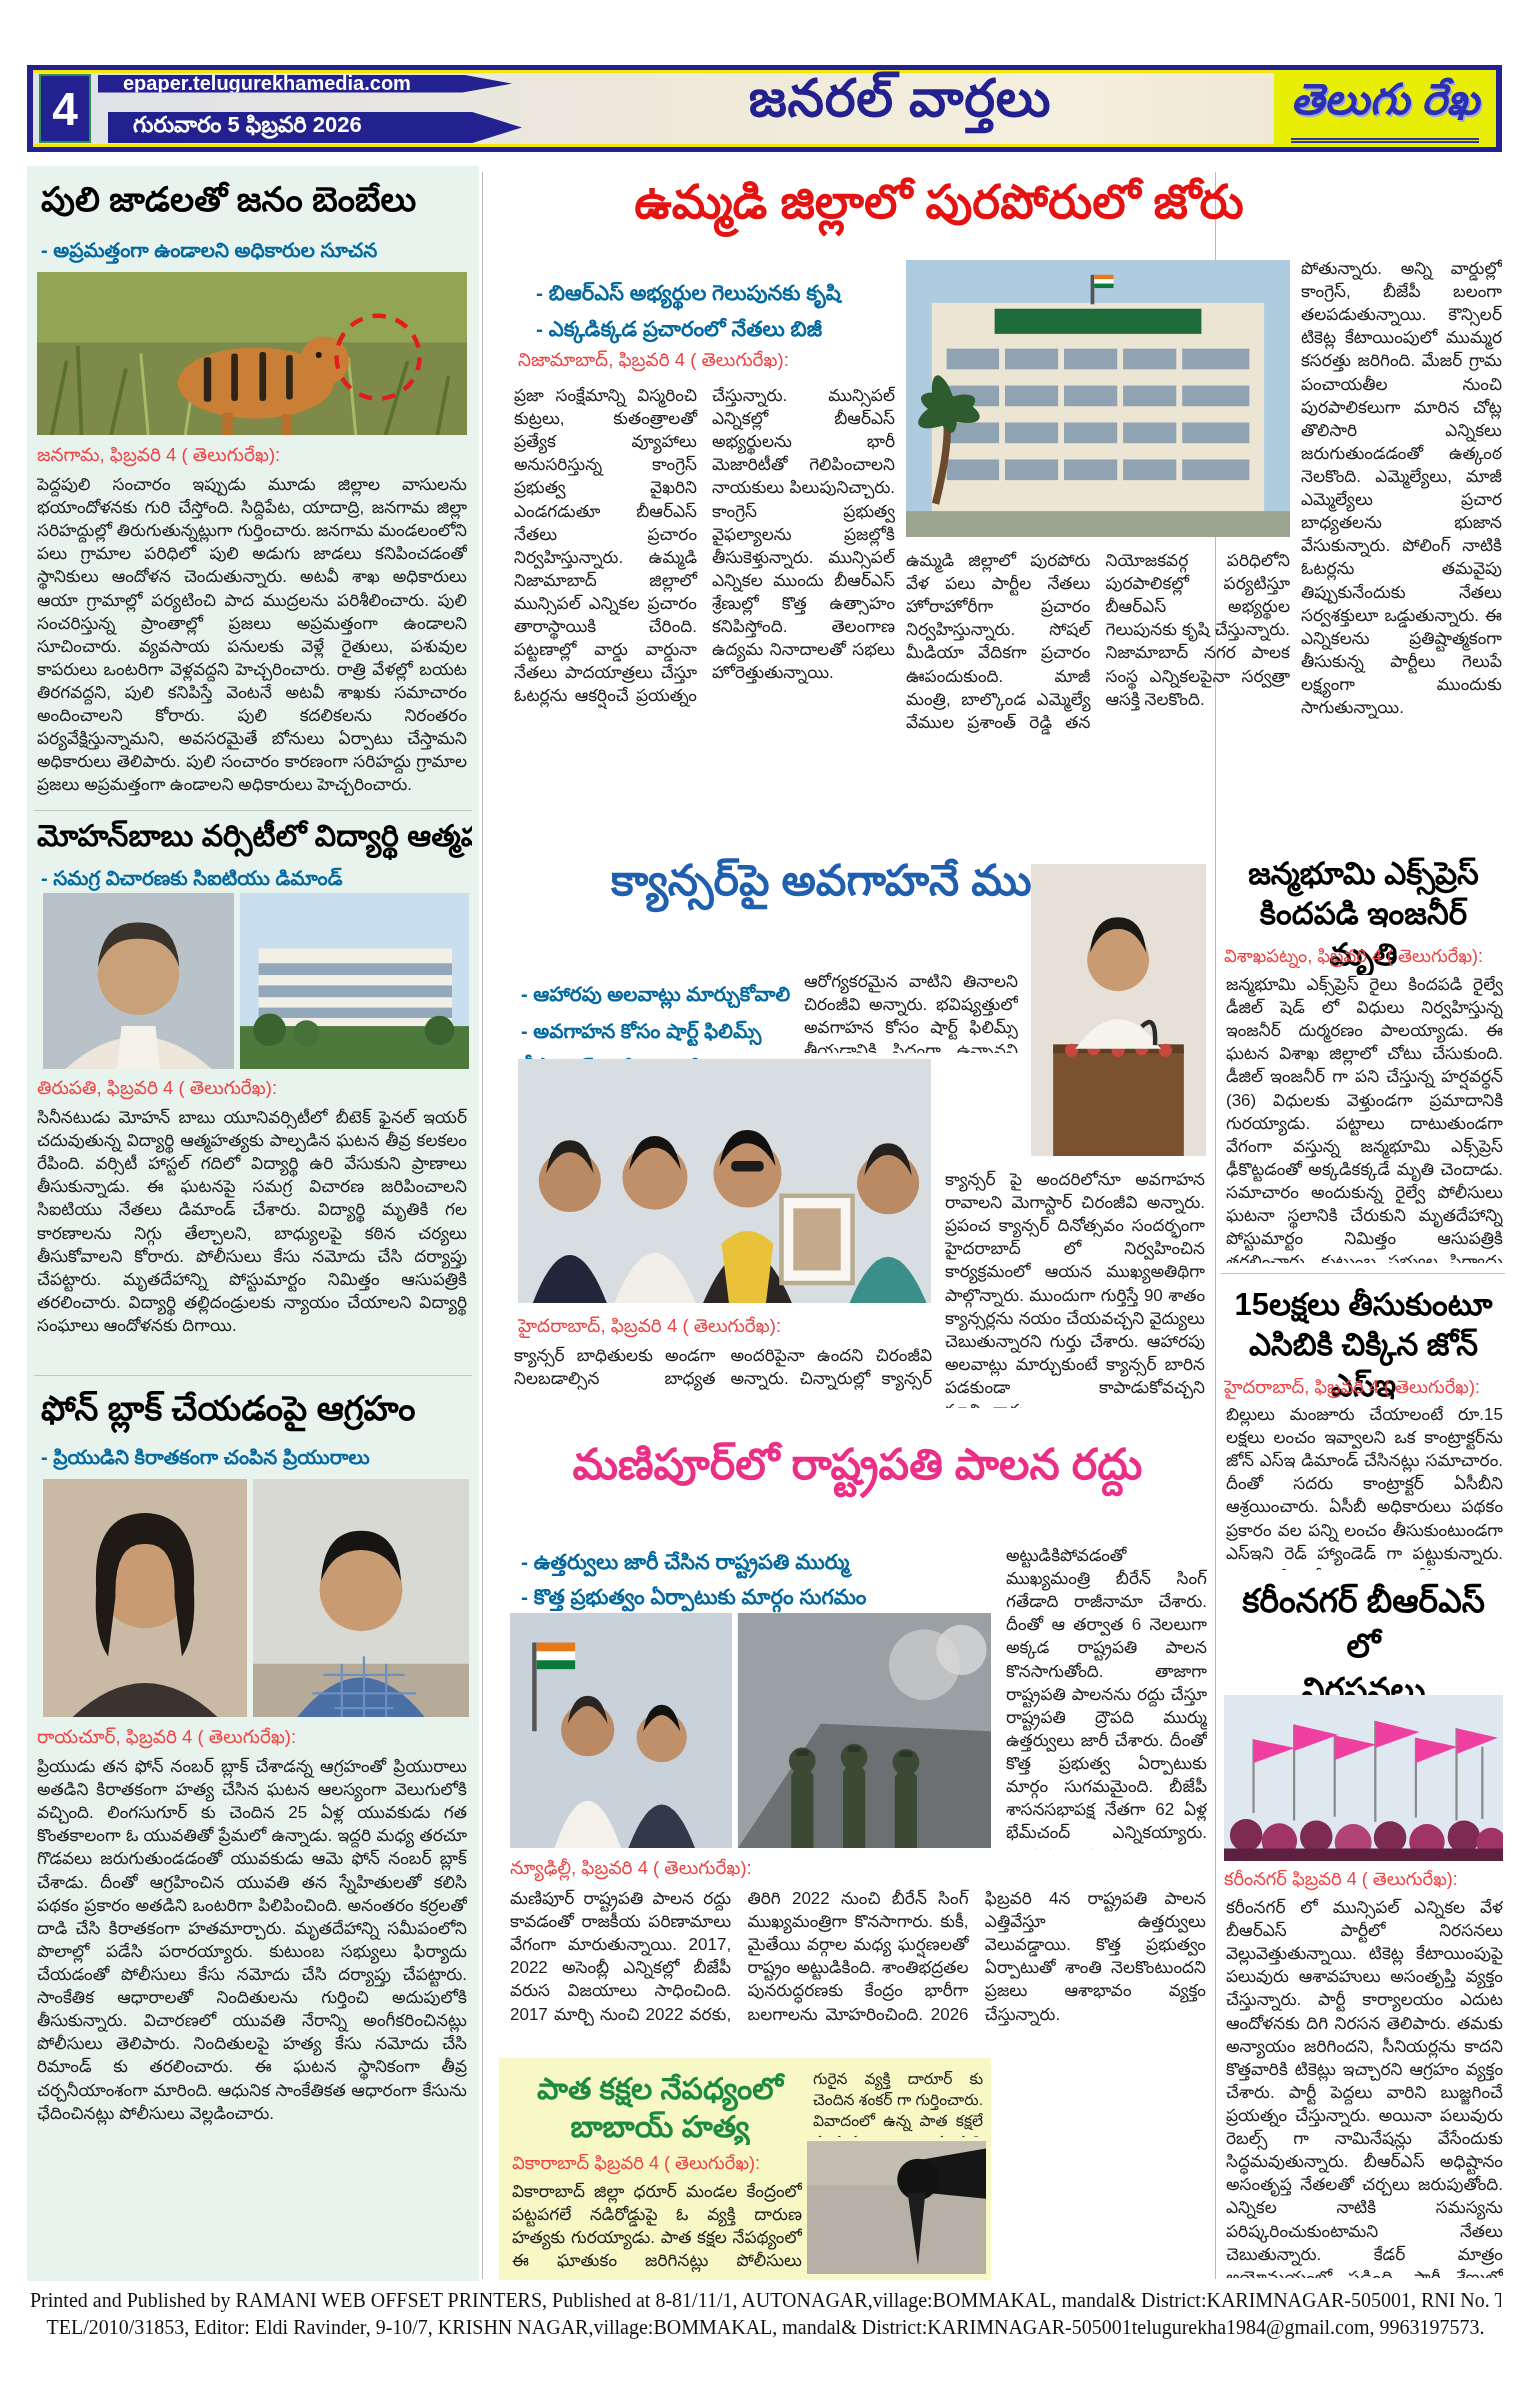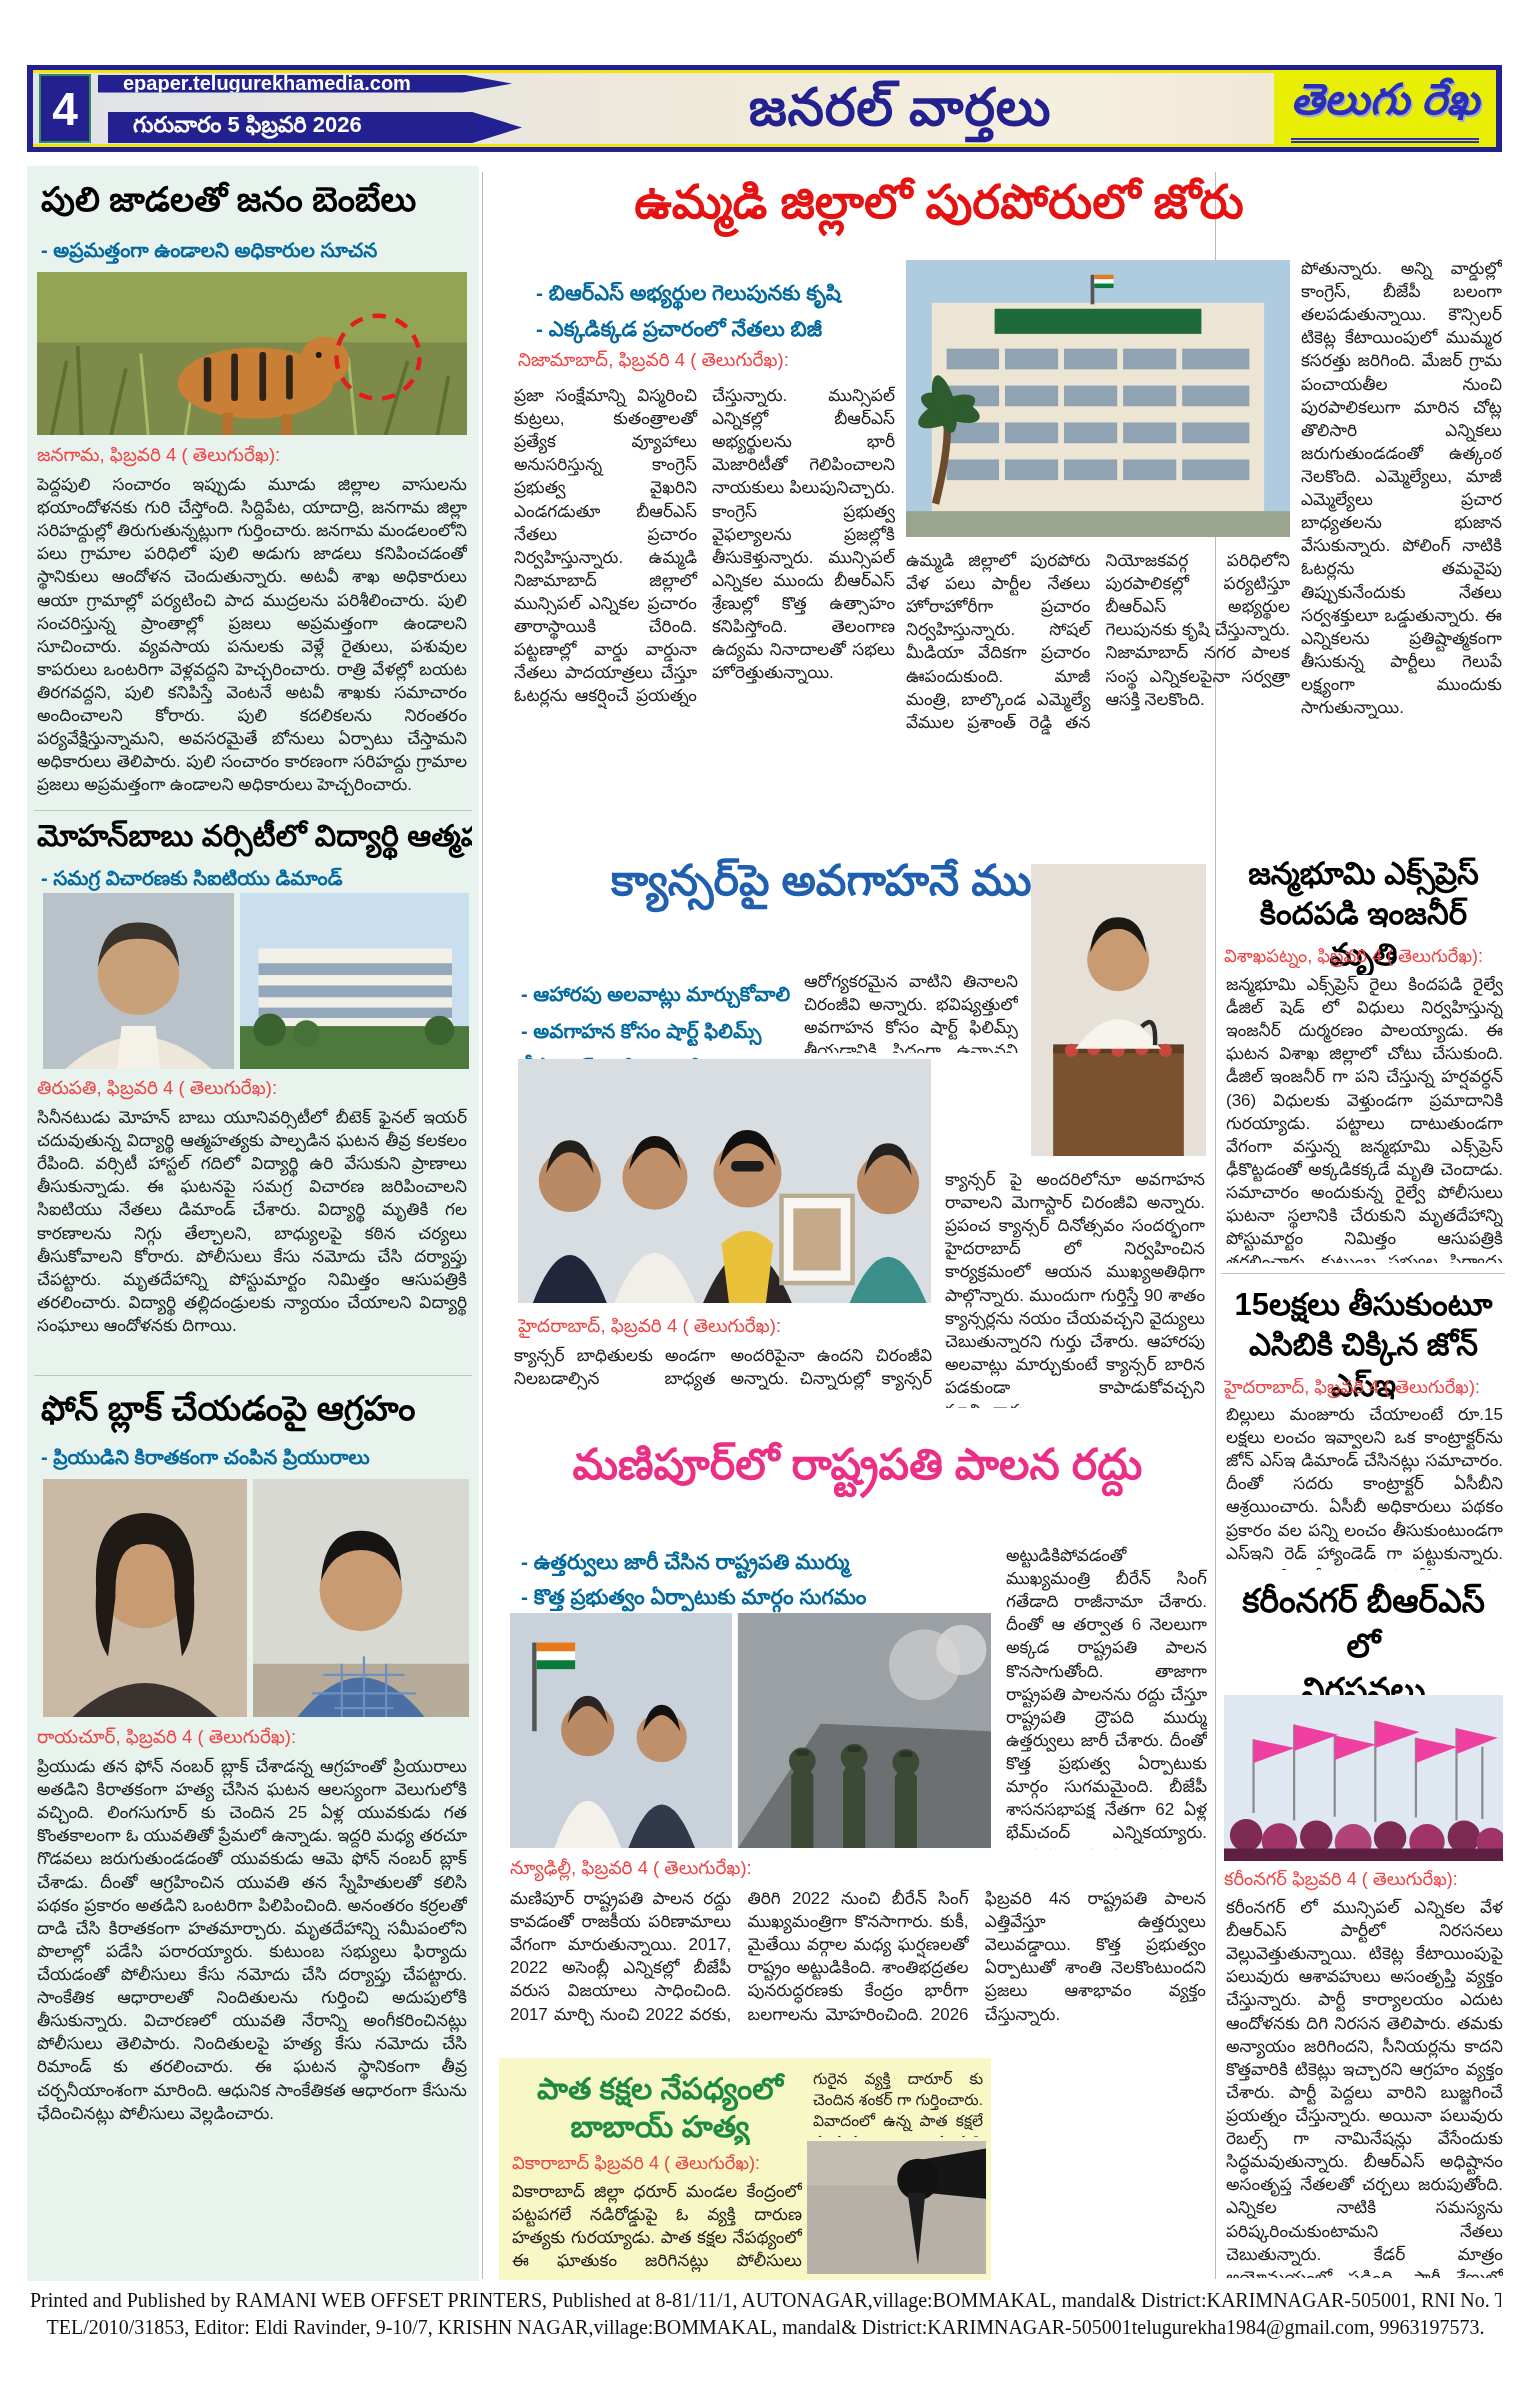--- a/index.html
+++ b/index.html
@@ -37,21 +37,21 @@
 </head>
 <body>
 
 <div class="page">
 
   <div class="abs hdr" style="left:27px;top:65px;width:1475px;height:87px;">
     <div class="hdr-inner"></div>
     <div class="abs pagenum" style="left:12px;top:9px;width:52px;height:69px;">4</div>
     <div class="abs banner" style="left:71px;top:9.6px;width:414px;height:18px;font-size:20px;">epaper.telugurekhamedia.com</div>
     <div class="abs banner" style="left:71px;top:47px;width:414px;height:31px;font-size:22px;margin-left:10px;">గురువారం 5 ఫిబ్రవరి 2026</div>
-    <div class="abs sectitle center" style="left:518px;top:12px;width:710px;">జనరల్ వార్తలు</div>
+    <div class="abs sectitle center" style="left:518px;top:3px;width:710px;">జనరల్ వార్తలు</div>
     <div class="abs brandbox" style="right:6px;top:5.2px;bottom:5.2px;width:222px;">
       <span class="brandtext">తెలుగు రేఖ</span>
     </div>
   </div>
 
   <div class="abs" style="left:27px;top:166px;width:452px;height:2115px;background:#e9f3ee;"></div>
   <div class="abs vrule" style="left:482px;top:172px;height:2107px;"></div>
   <div class="abs vrule" style="left:1215px;top:172px;height:2107px;"></div>
 
   <div class="abs headline" style="left:41px;top:180px;width:427px;font-size:34px;color:#000;">పులి జాడలతో జనం బెంబేలు</div>

